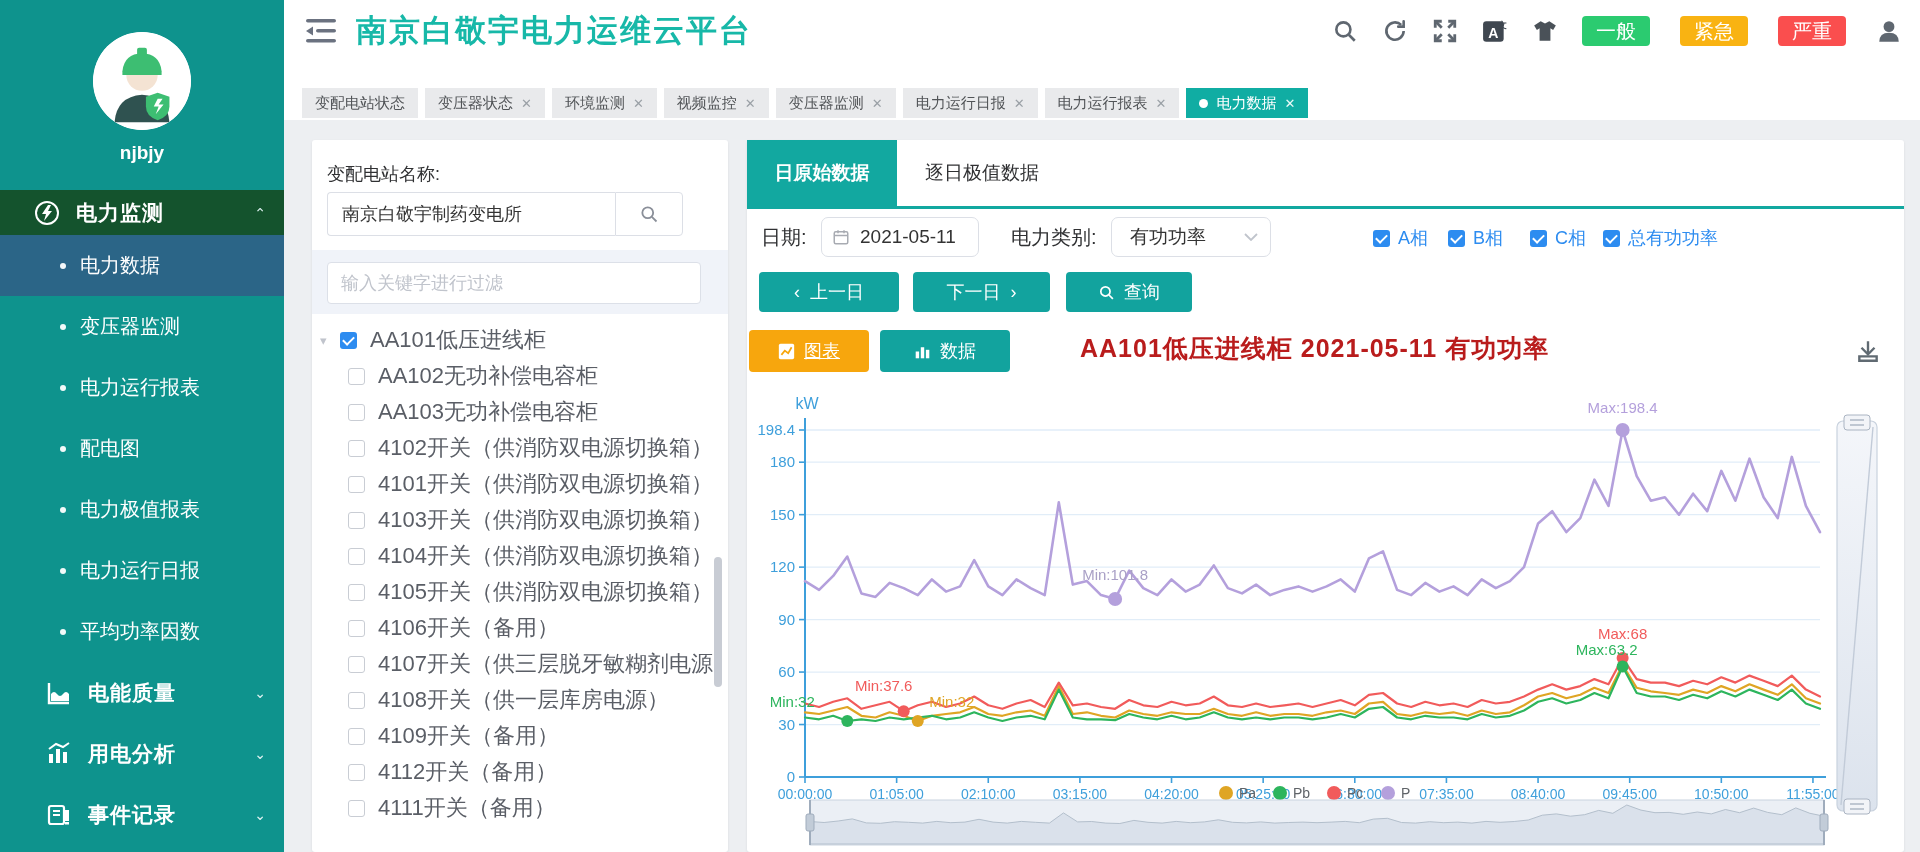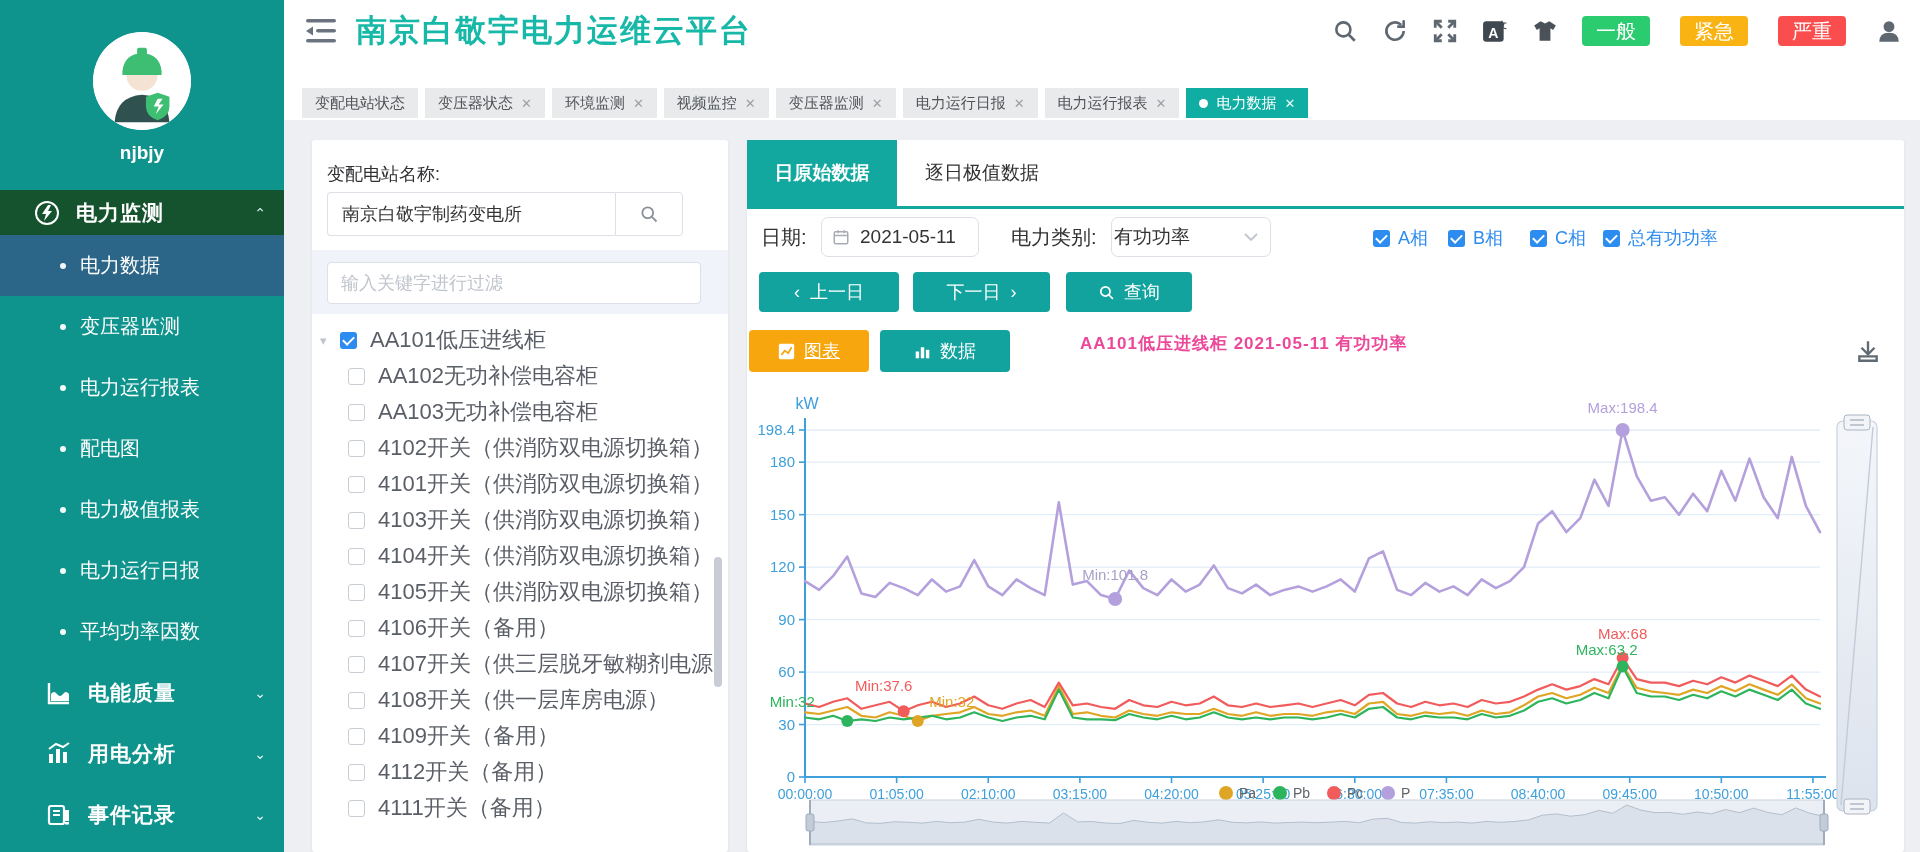--- a/index.html
+++ b/index.html
@@ -67,21 +67,21 @@
   .fbox .ficon{margin:0 10px;color:#A8ABB2;display:flex;}
   .fbox .fval{font-size:19px;color:#333;}
   .fbox .fchev{margin-left:auto;margin-right:12px;color:#C0C4CC;display:flex;}
   .chk{position:absolute;top:9px;display:flex;align-items:center;cursor:pointer;}
   .chk .cbx{margin:0 8px 0 0;}
   .chk .clab{font-size:18px;color:#2D8CF0;}
   .btn{position:absolute;height:40px;border-radius:4px;background:#12A39E;color:#fff;font-size:18px;display:flex;align-items:center;justify-content:center;cursor:pointer;box-sizing:border-box;}
   .btnrow2{top:132px;}
   .btn .bic{margin-right:9px;display:flex;}
   .btn.orange{background:#F7A60D;text-decoration:underline;}
-  .charttitle{position:absolute;left:333px;top:192px;font-size:17px;font-weight:bold;color:#ec4899;letter-spacing:1px;}
+  .charttitle{position:absolute;left:333px;top:192px;font-size:25px;font-weight:bold;color:#b91c1c;letter-spacing:1px;}
   .dl{position:absolute;left:1108px;top:198px;width:26px;height:26px;color:#606A72;cursor:pointer;}
   .chartwrap{position:absolute;left:0;top:245px;width:1157px;height:467px;}
   svg text{font-family:"Liberation Sans","DejaVu Sans",sans-serif;}
 </style>
 </head>
 <body>
 
 <div class="app">
 
   <div class="sidebar">
@@ -308,21 +308,21 @@
               <rect x="3" y="5" width="18" height="16" rx="2"></rect>
                 <line x1="3" y1="10" x2="21" y2="10"></line>
               <line x1="8" y1="3" x2="8" y2="7"></line>
                 <line x1="16" y1="3" x2="16" y2="7"></line>
             </svg>
           </span>
           <span class="fval">2021-05-11</span>
         </div>
         <div class="flabel" style="left:264px">电力类别:</div>
         <div class="fbox" style="left:364px;width:160px">
-          <span class="fval" style="margin-left:2px">有功功率</span>
+          <span class="fval" style="margin-left:18px">有功功率</span>
           <span class="fchev">
             <svg viewBox="0 0 14 8" width="14" height="8" fill="none" stroke="currentColor" stroke-width="1.8">
               <polyline points="1,1 7,7 13,1"></polyline>
             </svg>
           </span>
         </div>
         <div id="phasechecks">
             <div class="chk" style="left: 626px;">
               <span class="cbx on"></span>
               <span class="clab">A相</span>

